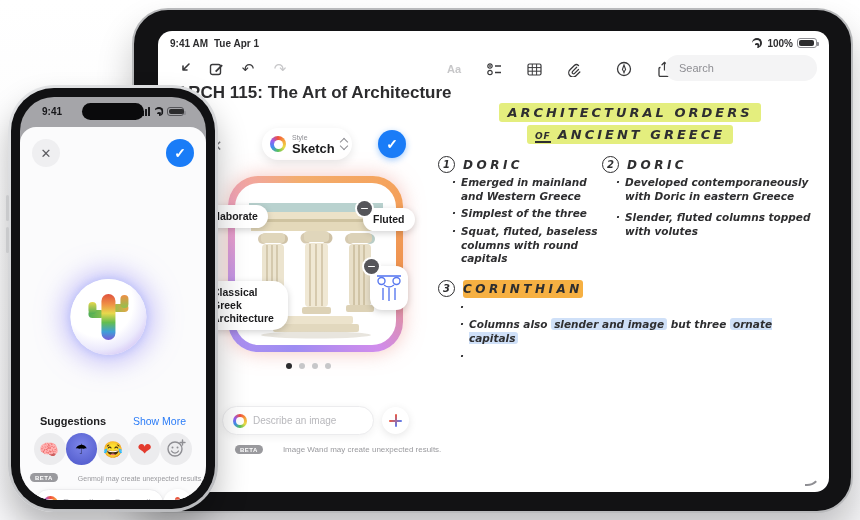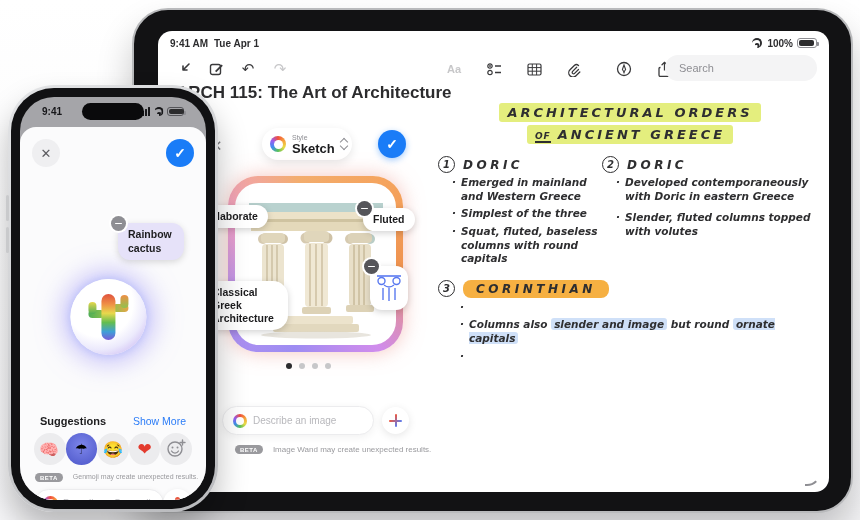--- a/index.html
+++ b/index.html
@@ -91,32 +91,32 @@
     font-family:"Liberation Sans", sans-serif; background:transparent; }
   .iw-input input::placeholder { color:#b8b8bc; }
   .add-btn { position:absolute; left:224px; top:376px; width:27px; height:27px; border-radius:50%;
     background:#fff; box-shadow:0 2px 8px rgba(0,0,0,.10); display:flex; align-items:center; justify-content:center; }
   .plus-shape { position:relative; width:13px; height:13px; }
   .plus-shape::before { content:""; position:absolute; left:0; top:5.5px; width:13px; height:2px; border-radius:1px;
     background:linear-gradient(90deg,#f0563a,#5a7df2); }
   .plus-shape::after { content:""; position:absolute; left:5.5px; top:0; width:2px; height:13px; border-radius:1px;
     background:linear-gradient(#f0563a,#5a7df2); }
 
-  .beta-line { display:flex; align-items:flex-start; gap:10px; font-size:8px; color:#9a9a9e;padding-left:7px; }
+  .beta-line { display:flex; align-items:flex-end; gap:20px; font-size:8px; color:#9a9a9e;padding-left:7px; }
   .beta-badge { background:#9a9a9e; color:#fff; font-size:6px; font-weight:bold; letter-spacing:.5px;
     padding:1.5px 5px; border-radius:6px; }
   .iw-beta { position:absolute; left:70px; top:414px; }
 
   
   .hand { font-family:"DejaVu Sans", sans-serif; font-style:italic; color:#2e2e30; }
   .notes { position:absolute; left:276px; top:74px; width:392px; }
   .n-h1 { text-align:center; font-size:13px; font-weight:bold; letter-spacing:3px; }
   .n-h2 { text-align:center; font-size:13px; font-weight:bold; letter-spacing:3px; margin-top:7px; }
   .hl-yellow { background:#e4ee7e; padding:2px 8px; border-radius:3px; }
-  .hl-orange { background:#f6b042; padding:2px 13px; border-radius:8px; }
+  .hl-orange { background:#f6b042; padding:2px 0; border-radius:3px; }
   .hl-blue { background:#cfe0f8; padding:0 3px; border-radius:3px; }
   .of { font-size:9px; border-bottom:2px solid #2e2e30; margin-right:7px; letter-spacing:1px; }
   .n-cols { display:flex; margin-top:14px; }
   .n-col1 { width:168px; padding-left:4px; }
   .n-col2 { width:214px; }
   .sec-head { display:flex; align-items:center; gap:8px; font-size:12px; font-weight:bold; letter-spacing:3.5px; }
   .circ-num { width:17px; height:17px; border:1.5px solid #2e2e30; border-radius:50%; flex:0 0 auto;
     display:inline-flex; align-items:center; justify-content:center; font-size:10px; letter-spacing:0; }
   .bullets { margin-top:3px; padding-left:14px; }
   .bullet { display:flex; gap:5px; font-size:10.5px; font-weight:bold; line-height:1.3; margin-bottom:4px; }
@@ -446,21 +446,21 @@
           <div class="sec-head">
             <span class="circ-num">3</span>
             <span class="hl-orange">CORINTHIAN</span>
           </div>
           <div class="bullets">
             <div class="bullet">
                 <span class="bdot">·</span>
               </div>
             <div class="bullet">
                 <span class="bdot">·</span>
-                <span><span>Columns also </span><span class="hl-blue">slender and image</span><span> but round </span><span class="hl-blue">ornate capitals</span></span>
+                <span><span>Columns also </span><span class="hl-blue">slender and image</span><span> but three </span><span class="hl-blue">ornate capitals</span></span>
               </div>
             <div class="bullet">
                 <span class="bdot">·</span>
               </div>
           </div>
         </div>
       </div>
 
       <div class="curl"></div>
     </div>
@@ -494,24 +494,20 @@
           <div class="sheet-close">✕</div>
           <div class="sheet-check">✓</div>
 
           <div class="genmoji-stage">
             <div class="bubble">
               <div class="cactus">
                 <span class="arm-l"></span>
                   <span class="arm-r"></span>
                   <span class="body"></span>
               </div>
-            </div>
-            <div class="tag-genmoji">
-              <span class="minus-btn"></span>
-              <span>Rainbow cactus</span>
             </div>
           </div>
 
           <div class="sugg-head">
             <span class="sugg-title">Suggestions</span>
             <span class="show-more">Show More</span>
           </div>
 
           <div class="emoji-row">
             <span class="em">🧠</span>

